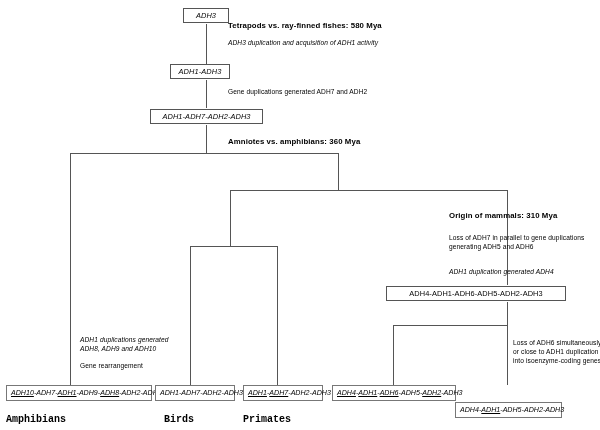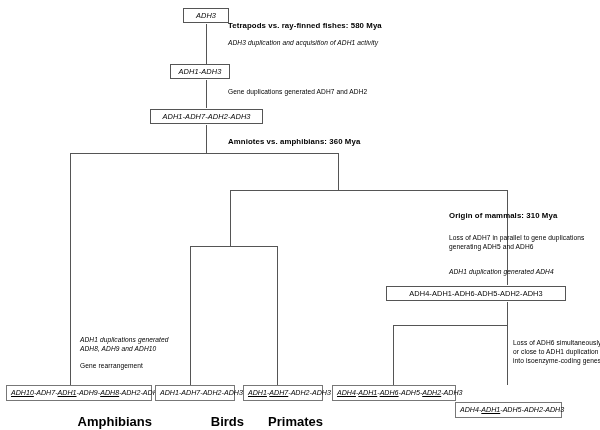--- a/index.html
+++ b/index.html
@@ -38,24 +38,25 @@
     text-align:center;
     white-space:nowrap;
     box-sizing:border-box;
     padding:3.5px 4px;
     letter-spacing:0px;
   }
   .leafbox u{text-decoration:underline;}
 
   .taxon{
     position:absolute;
-    font-size:13px;
+    font-size:10px;
     font-weight:bold;
-    text-align:right;
+    text-align:left;
     white-space:nowrap;
+    font-family:Liberation Mono, monospace;
   }
 
   .evt{
     position:absolute;
     font-size:7.8px;
     font-weight:bold;
     white-space:nowrap;
     letter-spacing:.1px;
   }
 

